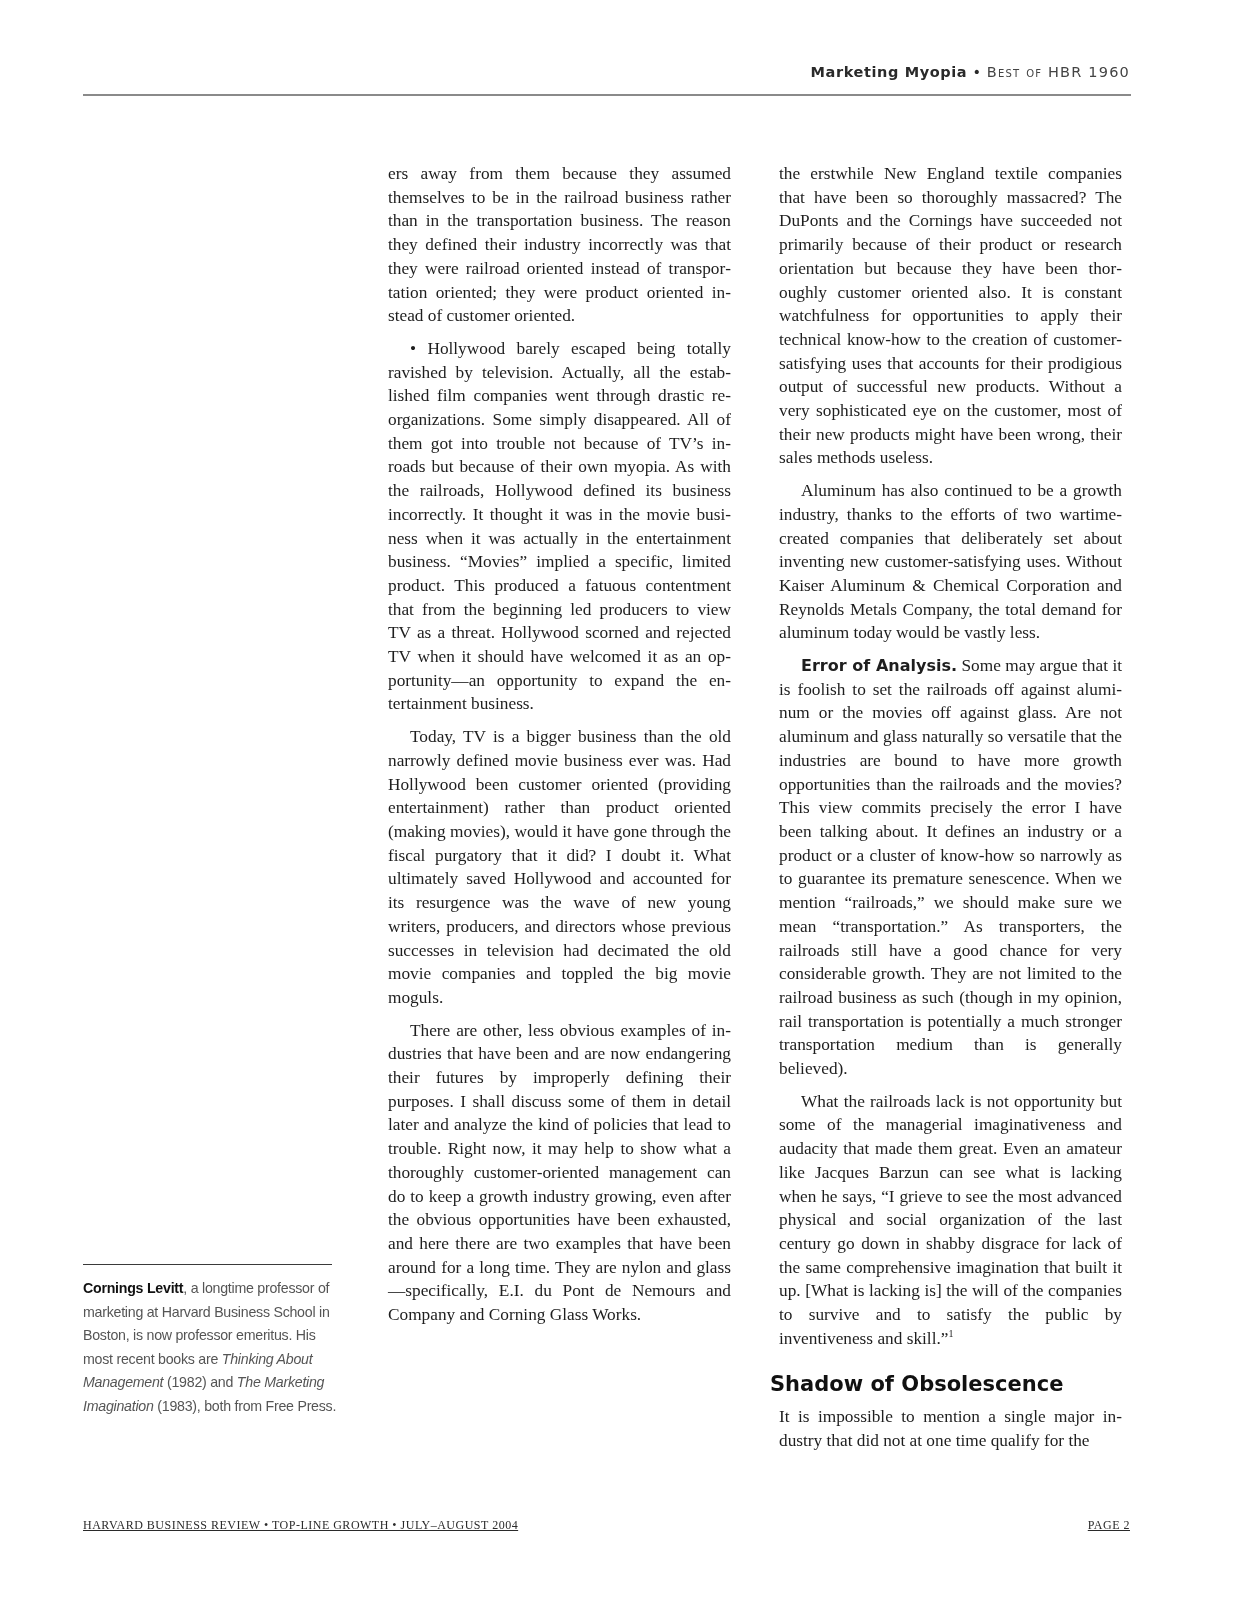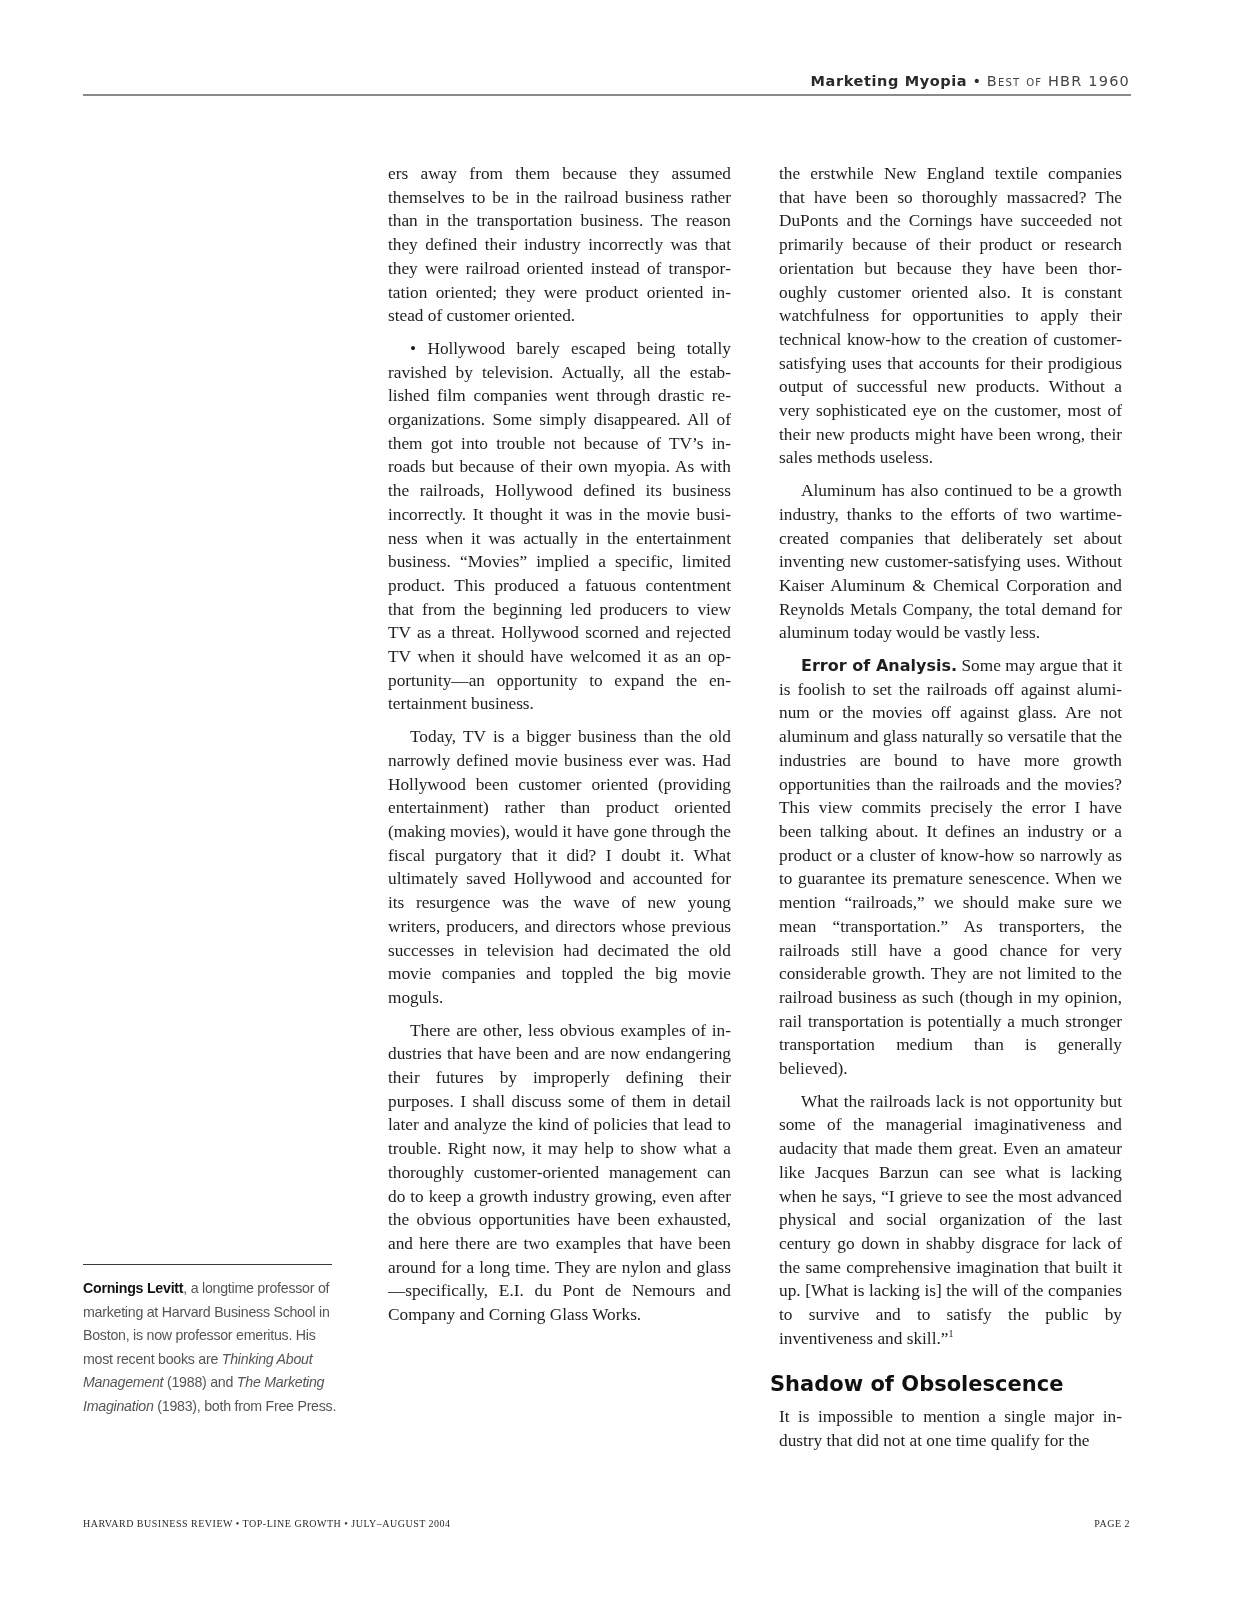--- a/index.html
+++ b/index.html
@@ -16,21 +16,20 @@
     }
     .running-head {
       position: absolute;
       top: 64px;
       right: 107px;
       font-family: "DejaVu Sans", sans-serif;
       font-size: 14.5px;
       letter-spacing: 0.6px;
       color: #2a2a2a;
       white-space: nowrap;
-      margin-top: 9px;
     }
     .running-head .title { font-weight: bold; }
     .running-head .series {
       font-variant: small-caps;
       color: #444;
       letter-spacing: 1.2px;
     }
     .head-rule {
       position: absolute;
       top: 94px;
@@ -86,25 +85,26 @@
       line-height: 23.6px;
       color: #555;
       letter-spacing: -0.25px;
     }
     .bio .name { font-weight: bold; color: #111; }
     .bio em { font-style: italic; }
     .footer {
       position: absolute;
       top: 1518px;
       font-family: "Liberation Serif", serif;
-      font-size: 10px;
+      font-size: 12px;
       letter-spacing: 0.5px;
       color: #2a2a2a;
       text-transform: uppercase;
       white-space: nowrap;
+      text-decoration: underline;
     }
     .footer-left { left: 83px; }
     .footer-right { right: 107px; }
   </style>
 </head>
 <body>
 
 <div class="running-head">
   <span class="title">Marketing Myopia</span><span> • </span><span class="series">Best of HBR 1960</span>
 </div>
@@ -121,17 +121,17 @@
   <p>the erstwhile New England textile companies that have been so thoroughly massacred? The DuPonts and the Cornings have succeeded not primarily because of their product or research orientation but because they have been thor­oughly customer oriented also. It is constant watchfulness for opportunities to apply their technical know-how to the creation of cus­tomer-satisfying uses that accounts for their prodigious output of successful new products. Without a very sophisticated eye on the cus­tomer, most of their new products might have been wrong, their sales methods useless.</p>
   <p class="indent">Aluminum has also continued to be a growth industry, thanks to the efforts of two wartime-created companies that deliberately set about inventing new customer-satisfying uses. Without Kaiser Aluminum &amp; Chemical Corporation and Reynolds Metals Company, the total demand for aluminum today would be vastly less.</p>
   <p class="indent"><span class="runin">Error of Analysis.</span><span> Some may argue that it is foolish to set the railroads off against alumi­num or the movies off against glass. Are not aluminum and glass naturally so versatile that the industries are bound to have more growth opportunities than the railroads and the mov­ies? This view commits precisely the error I have been talking about. It defines an industry or a product or a cluster of know-how so nar­rowly as to guarantee its premature senes­cence. When we mention “railroads,” we should make sure we mean “transportation.” As transporters, the railroads still have a good chance for very considerable growth. They are not limited to the railroad business as such (though in my opinion, rail transportation is potentially a much stronger transportation medium than is generally believed).</span></p>
   <p class="indent"><span>What the railroads lack is not opportunity but some of the managerial imaginativeness and audacity that made them great. Even an amateur like Jacques Barzun can see what is lacking when he says, “I grieve to see the most advanced physical and social organization of the last century go down in shabby disgrace for lack of the same comprehensive imagination that built it up. [What is lacking is] the will of the companies to survive and to satisfy the public by inventiveness and skill.”</span><sup>1</sup></p>
   <h2>Shadow of Obsolescence</h2>
   <p>It is impossible to mention a single major in­dustry that did not at one time qualify for the</p>
 </div>
 
 <div class="bio-rule"></div>
 <div class="bio">
-  <span class="name">Cornings Levitt</span><span>, a longtime professor of marketing at Harvard Business School in Boston, is now professor emeritus. His most recent books are </span><em>Thinking About Management</em><span> (1988) and </span><em>The Marketing Imagination</em><span> (1983), both from Free Press.</span>
+  <span class="name">Cornings Levitt</span><span>, a longtime professor of marketing at Harvard Business School in Boston, is now professor emeritus. His most recent books are </span><em>Thinking About Management</em><span> (1982) and </span><em>The Marketing Imagination</em><span> (1983), both from Free Press.</span>
 </div>
 
 <div class="footer footer-left">Harvard Business Review • Top-Line Growth • July–August 2004</div>
 <div class="footer footer-right">Page 2</div>
 
 </body></html>

